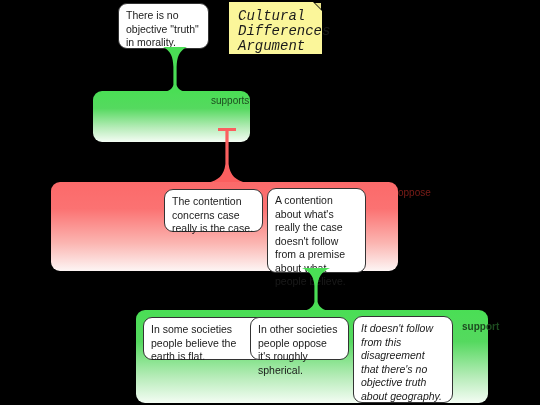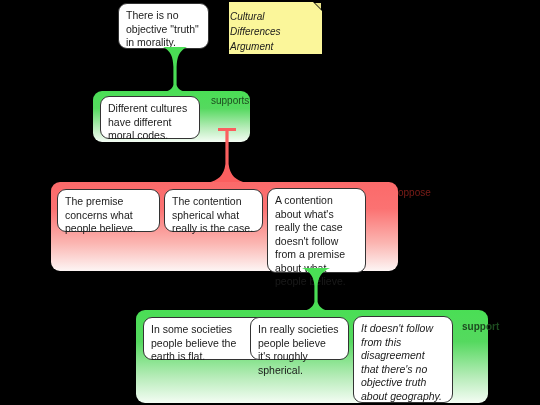--- a/index.html
+++ b/index.html
@@ -59,26 +59,26 @@
   .conn svg { display: block; }
 
   
   .sticky {
     position: absolute;
     background: #fbf69a;
     box-sizing: border-box;
   }
   .sticky-text {
     position: absolute;
-    left: 1px;
+    left: 9px;
     top: 7px;
-    font-size: 10px;
+    font-size: 14px;
     line-height: 15px;
     color: #1a1a1a;
-    font-family: Liberation Sans, sans-serif;
+    font-family: Liberation Mono, monospace;
     font-style: italic;
     white-space: pre-line;
   }
   .sticky-fold {
     position: absolute;
     right: 0;
     top: 0;
     width: 9px;
     height: 9px;
     background: #000000;
@@ -114,58 +114,52 @@
 
   <div class="conn" style="left:157px; top:47px; width:36px; height:46px;">
     <svg width="36" height="46" viewBox="0 0 36 46">
       <path d="M6 0 H30 C22 4 20 10 19.6 20 L19.6 38 C21 43 26 45 34 46 L2 46 C10 45 15 43 16.4 38 L16.4 20 C16 10 14 4 6 0 Z" fill="#4ade55"></path>
     </svg>
   </div>
 
   <div class="panel green" style="left:93px; top:91px; width:157px; height:51px;">
   </div>
   <div class="panel-label on-green" style="left:211px; top:96px;">supports</div>
-  <div class="claim" style="left:100px; top:96px; width:100px; height:43px;">
-    <span>Different cultures have different moral codes.</span>
-  </div>
 
   <div class="conn" style="left:206px; top:128px; width:42px; height:55px;">
     <svg width="42" height="55" viewBox="0 0 42 55">
       <rect x="12" y="0" width="18" height="3" fill="#fb5f5f"></rect>
       <path d="M19.4 3 L22.6 3 L22.6 36 C24 48 30 52 40 55 L2 55 C12 52 18 48 19.4 36 Z" fill="#fb5f5f"></path>
     </svg>
   </div>
 
   <div class="panel red" style="left:51px; top:182px; width:347px; height:89px;">
   </div>
   <div class="panel-label on-red" style="left:370px; top:188px;margin-left:28px;">oppose</div>
 
-  <div class="claim" style="left:57px; top:189px; width:103px; height:43px;">
-    <span>The premise concerns what people believe.</span>
-  </div>
   <div class="claim" style="left:164px; top:189px; width:99px; height:43px;">
-    <span>The contention spherical what really is the case.</span>
+    <span>The contention concerns case really is the case.</span>
   </div>
   <div class="claim" style="left:267px; top:188px; width:99px; height:85px;">
     <span>A contention about what's really the case doesn't follow from a premise about what people believe.</span>
   </div>
 
   <div class="conn" style="left:296px; top:268px; width:40px; height:44px;">
     <svg width="40" height="44" viewBox="0 0 40 44">
       <path d="M6 0 H34 C25 4 22 10 21.6 18 L21.6 34 C23 40 29 43 38 44 L2 44 C11 43 17 40 18.4 34 L18.4 18 C18 10 15 4 6 0 Z" fill="#4ade55"></path>
     </svg>
   </div>
 
   <div class="panel green" style="left:136px; top:310px; width:352px; height:93px;">
   </div>
   <div class="panel-label on-green" style="left:462px; top:322px;font-weight:bold;">support</div>
 
   <div class="claim" style="left:143px; top:317px; width:125px; height:43px;">
     <span>In some societies people believe the earth is flat.</span>
   </div>
   <div class="claim" style="left:250px; top:317px; width:99px; height:43px;">
-    <span>In really societies people believe it's roughly spherical.</span>
+    <span>In other societies people oppose it's roughly spherical.</span>
   </div>
   <div class="claim" style="left:353px; top:316px; width:100px; height:87px;font-style:italic;">
     <span>It doesn't follow from this disagreement that there's no objective truth about geography.</span>
   </div>
 
 </div>
 
 </body></html>

